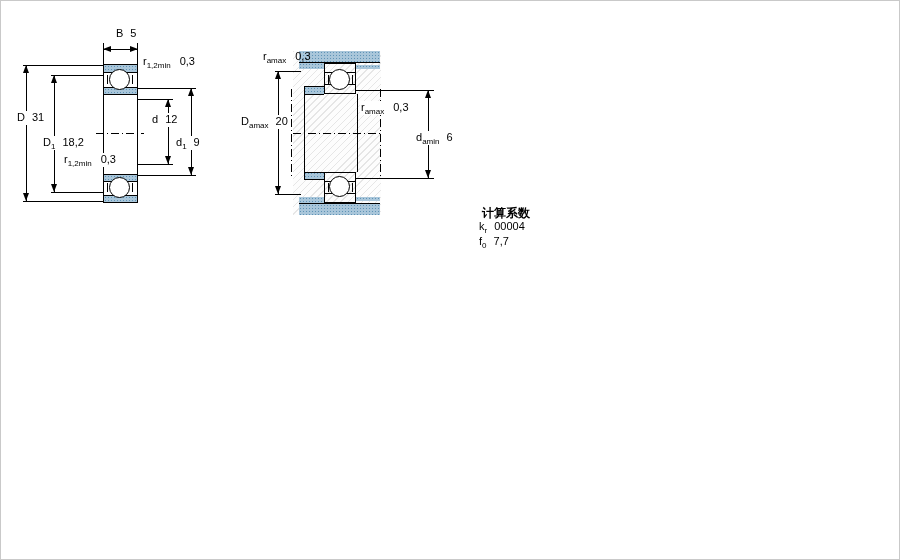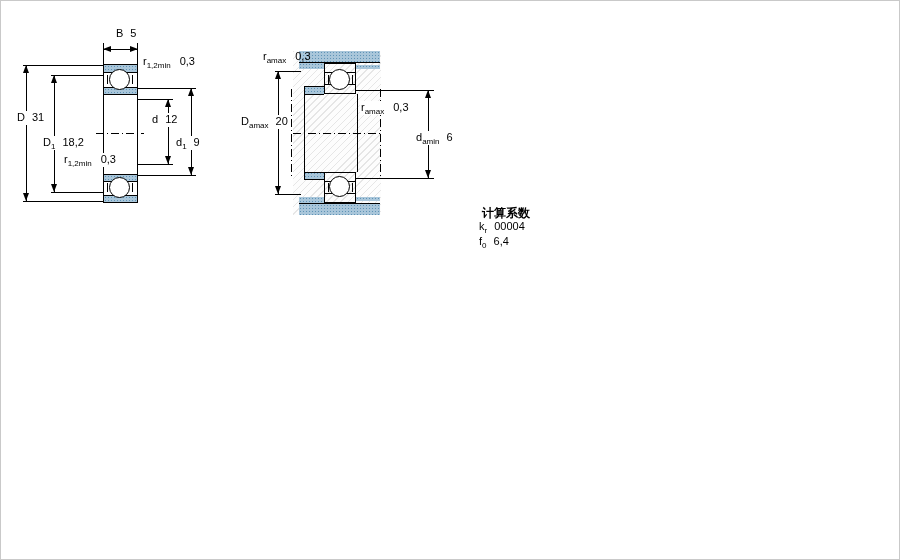--- a/index.html
+++ b/index.html
@@ -169,16 +169,16 @@
   </div>
   <div class="lbl wbg" style="left:414px;top:130px;">
     <span>d</span><span class="sb">amin</span><span class="vl">6</span>
   </div>
 
   <div class="factors-title" style="left:481px;top:195px;margin-top:11px;">计算系数</div>
   <div class="lbl" style="left:477px;top:219px;">
     <span>k</span><span class="sb">r</span><span class="vl">00004</span>
   </div>
   <div class="lbl" style="left:477px;top:234px;">
-    <span>f</span><span class="sb">0</span><span class="vl">6,4</span>
+    <span>f</span><span class="sb">0</span><span class="vl">7,7</span>
   </div>
 
 </div>
 
 </body></html>

